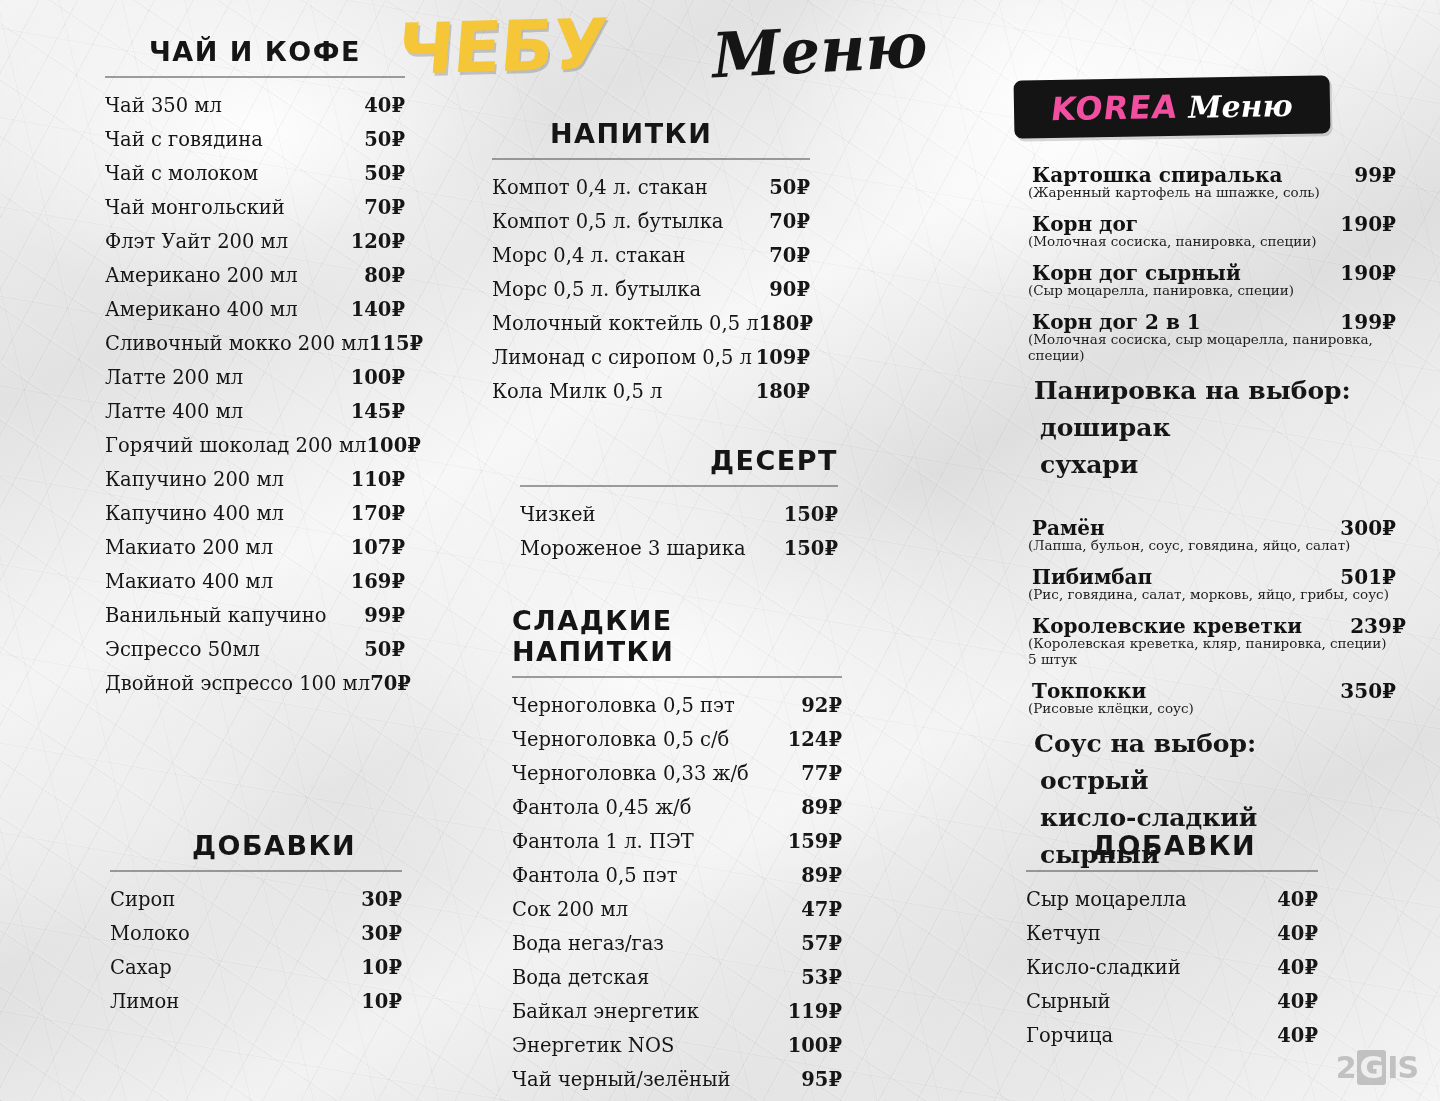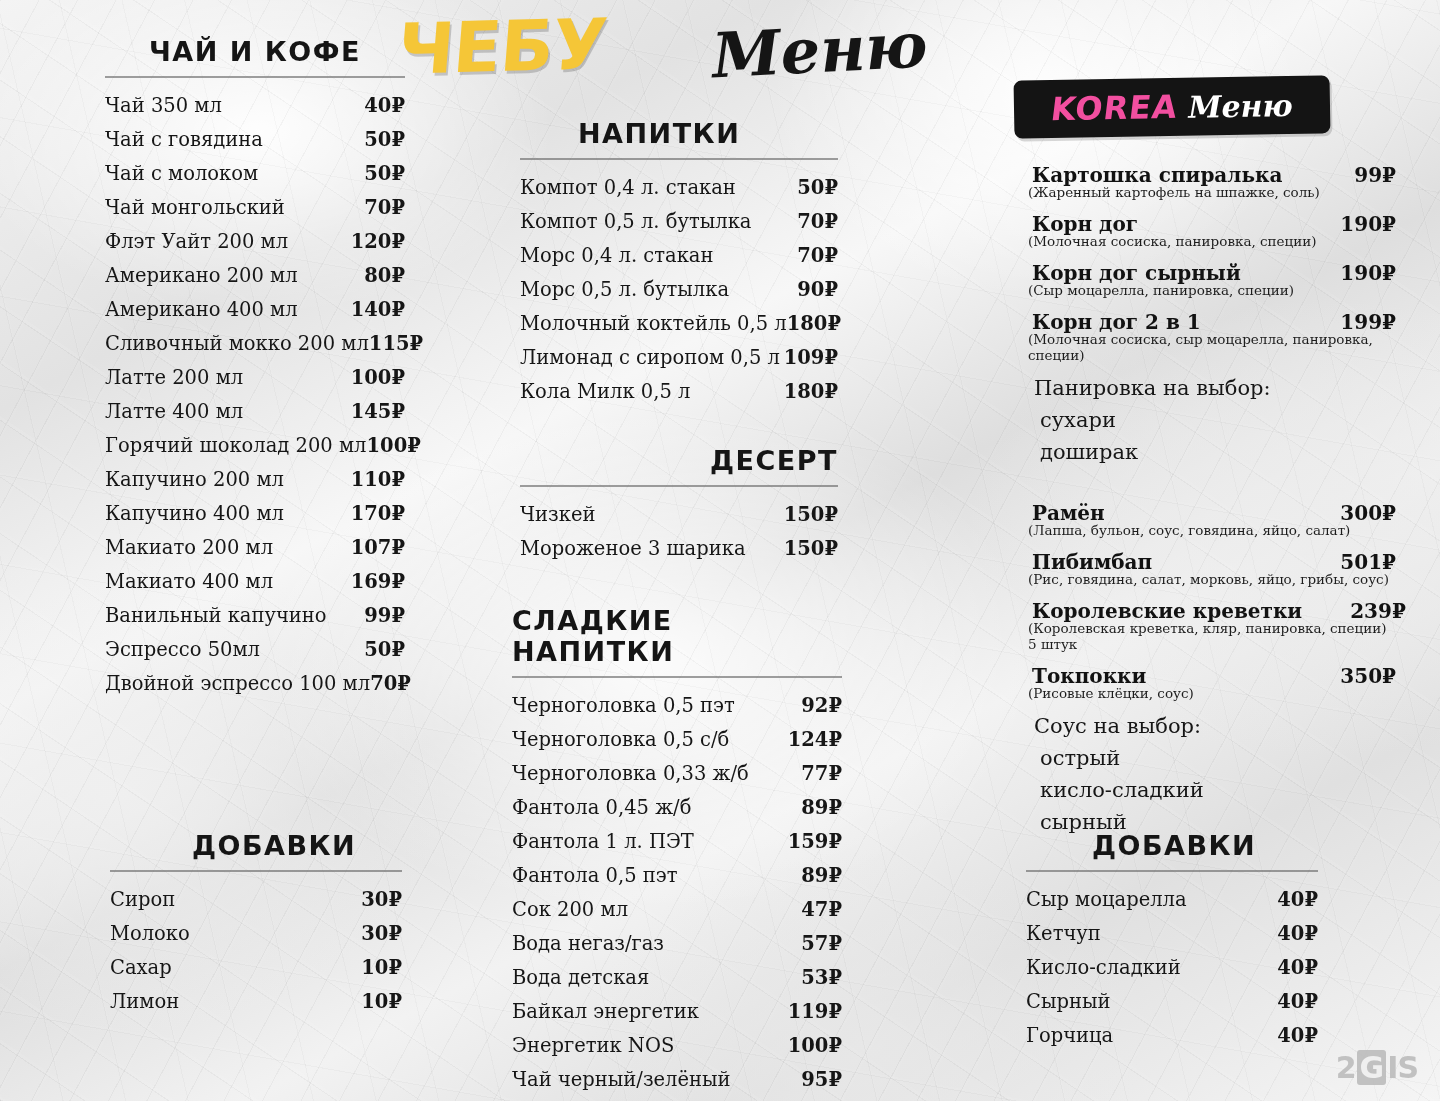--- a/index.html
+++ b/index.html
@@ -131,30 +131,31 @@
     text-align: right;
   }
   .sub {
     font-family: "DejaVu Serif", serif;
     font-size: 13.5px;
     color: #1d1d1d;
     margin: -3px 0 2px 2px;
   }
   .plain {
     font-family: "DejaVu Serif", serif;
-    font-size: 21px;
+    font-size: 25px;
     color: #161616;
     padding: 4px 0 4px 14px;
+    font-weight: bold;
   }
   .plain.head { padding-left: 8px; }
 
   
   #col-tea   { left: 105px; top: 36px;  width: 300px; }
   #col-add-l { left: 110px; top: 830px; width: 292px; }
-  #col-drinks{ left: 520px; top: 118px; width: 318px; }
+  #col-drinks{ left: 492px; top: 118px; width: 318px; }
   #col-dessert{left: 520px; top: 445px; width: 318px; }
   #col-sweet { left: 512px; top: 605px; width: 330px; }
   #col-korea { left: 1026px;top: 160px; width: 370px; }
   #col-add-r { left: 1026px;top: 830px; width: 292px; }
 
   #col-tea .sec-title { margin-left: 44px; }
   #col-add-l .sec-title { margin-left: 82px; }
   #col-add-r .sec-title { margin-left: 66px; }
   #col-drinks .sec-title { margin-left: 58px; }
   #col-dessert .sec-title { margin-left: 112px; text-align: right; }
@@ -441,22 +442,22 @@
     </div>
     <div class="korea-block">
       <div class="korea-row">
           <span class="nm">Корн дог 2 в 1</span>
           <span class="pr">199₽</span>
         </div>
       <div class="sub">(Молочная сосиска, сыр моцарелла, панировка, специи)</div>
     </div>
 
     <div class="plain head">Панировка на выбор:</div>
+    <div class="plain">доширак</div>
     <div class="plain">сухари</div>
-    <div class="plain">доширак</div>
 
     <div class="gap-lg"></div>
 
     <div class="korea-block">
       <div class="korea-row">
           <span class="nm">Рамён</span>
           <span class="pr">300₽</span>
         </div>
       <div class="sub">(Лапша, бульон, соус, говядина, яйцо, салат)</div>
     </div>

